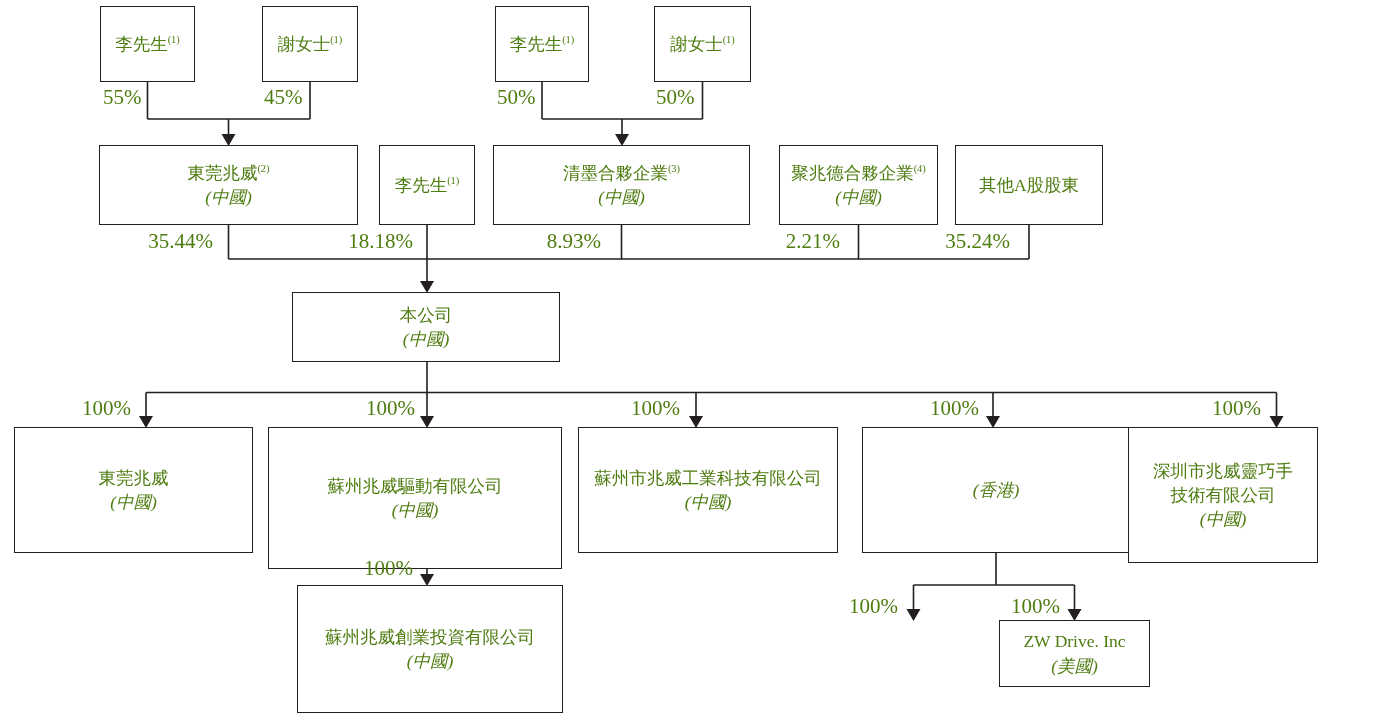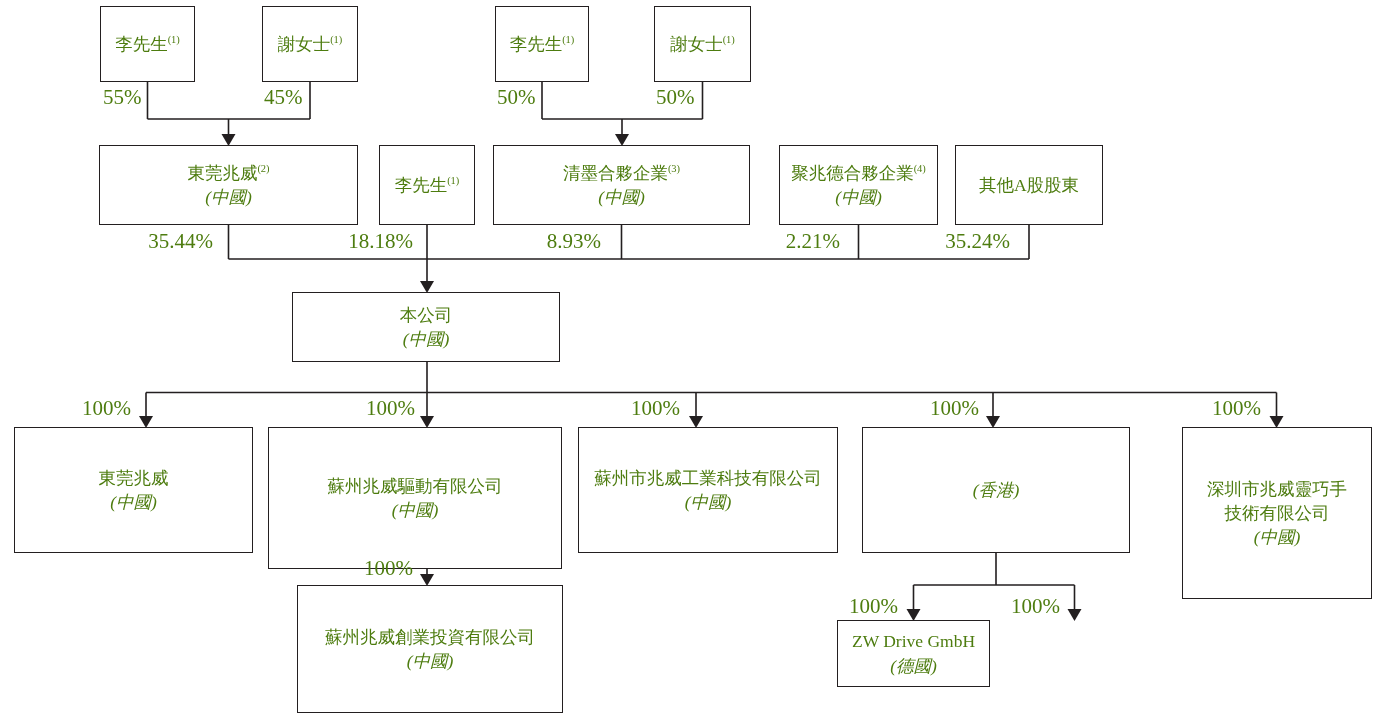--- a/index.html
+++ b/index.html
@@ -140,32 +140,32 @@
     <div class="nm">蘇州兆威驅動有限公司</div>
     <div class="ct">(中國)</div>
   </div>
   <div class="node" style="left:578px;top:427px;width:260px;height:126px">
     <div class="nm">蘇州市兆威工業科技有限公司</div>
     <div class="ct">(中國)</div>
   </div>
   <div class="node" style="left:862px;top:427px;width:268px;height:126px">
     <div class="ct">(香港)</div>
   </div>
-  <div class="node" style="left:1182px;top:427px;width:190px;height:172px">
+  <div class="node" style="left:1128px;top:427px;width:190px;height:136px">
     <div class="nm">深圳市兆威靈巧手</div>
     <div class="nm">技術有限公司</div>
     <div class="ct">(中國)</div>
   </div>
 
   <div class="pct r" style="left:323px;top:558px">100%</div>
   <div class="pct r" style="left:808px;top:596px">100%</div>
   <div class="pct r" style="left:970px;top:596px">100%</div>
 
   <div class="node" style="left:297px;top:585px;width:266px;height:128px">
     <div class="nm">蘇州兆威創業投資有限公司</div>
     <div class="ct">(中國)</div>
   </div>
-  <div class="node" style="left:837px;top:620px;width:153px;height:67px">
-    <div class="nm">ZW Drive GmbH</div>
-    <div class="ct">(德國)</div>
+  <div class="node" style="left:999px;top:620px;width:151px;height:67px">
+    <div class="nm">ZW Drive. Inc</div>
+    <div class="ct">(美國)</div>
   </div>
 
 </div>
 
 </body></html>

